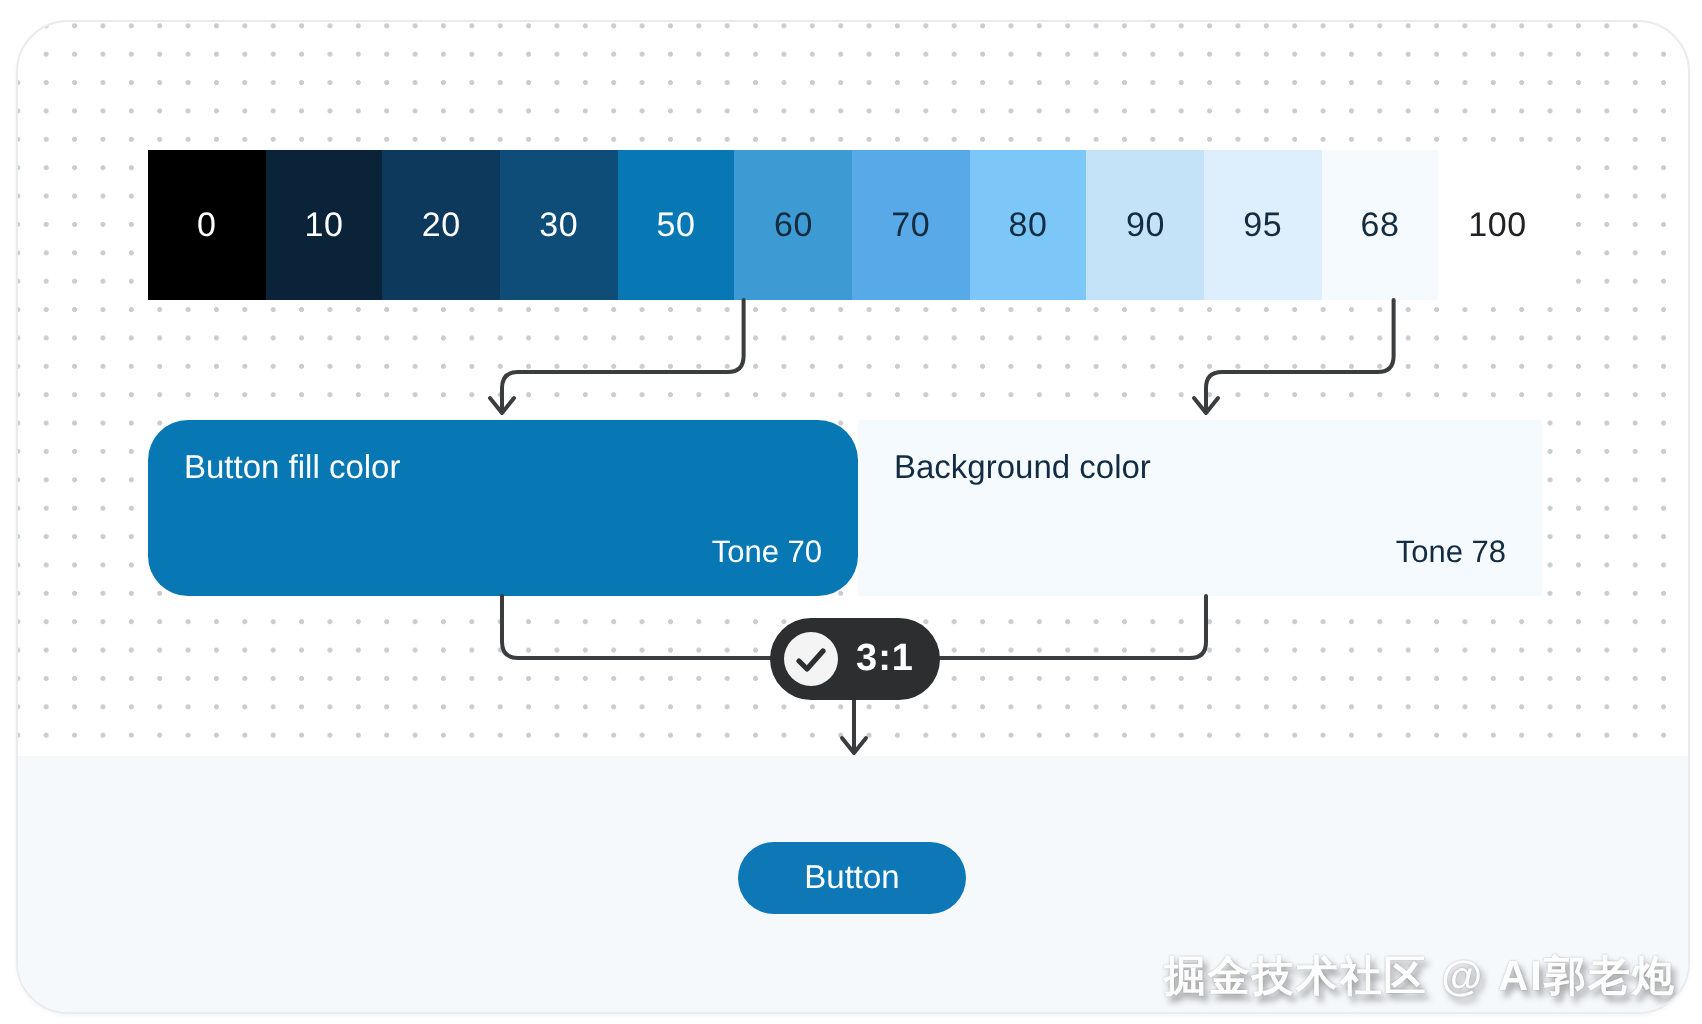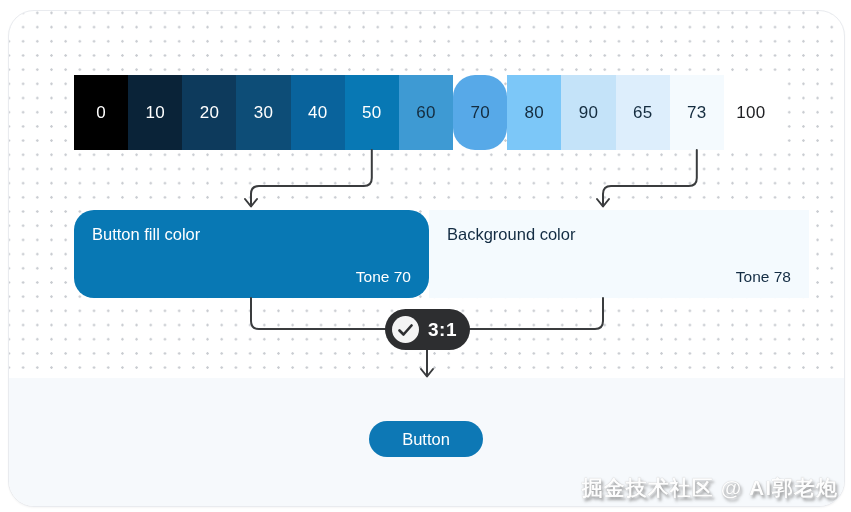--- a/index.html
+++ b/index.html
@@ -38,37 +38,36 @@
 <div class="stage">
   <div class="card">
 
     <div class="dot-zone">
 
       <div class="strip">
           <div class="cell" style="background: rgb(0, 0, 0); color: rgb(255, 255, 255);">0</div>
           <div class="cell" style="background: rgb(10, 35, 56); color: rgb(255, 255, 255);">10</div>
           <div class="cell" style="background: rgb(13, 58, 92); color: rgb(255, 255, 255);">20</div>
           <div class="cell" style="background: rgb(13, 77, 119); color: rgb(255, 255, 255);">30</div>
-          <div class="cell" style="background: rgb(9, 99, 156); color: rgb(255, 255, 255);">40</div>
           <div class="cell" style="background: rgb(8, 120, 180); color: rgb(255, 255, 255);">50</div>
           <div class="cell" style="background: rgb(62, 154, 211); color: rgb(20, 44, 63);">60</div>
-          <div class="cell" style="background: rgb(87, 169, 232); color: rgb(20, 44, 63); border-radius: 22px;">70</div>
+          <div class="cell" style="background: rgb(87, 169, 232); color: rgb(20, 44, 63);">70</div>
           <div class="cell" style="background: rgb(124, 199, 248); color: rgb(20, 44, 63);">80</div>
           <div class="cell" style="background: rgb(196, 227, 249); color: rgb(20, 44, 63);">90</div>
-          <div class="cell" style="background: rgb(221, 238, 252); color: rgb(20, 44, 63);">65</div>
-          <div class="cell" style="background: rgb(244, 250, 254); color: rgb(20, 44, 63);">73</div>
+          <div class="cell" style="background: rgb(221, 238, 252); color: rgb(20, 44, 63);">95</div>
+          <div class="cell" style="background: rgb(244, 250, 254); color: rgb(20, 44, 63);">68</div>
           <div class="cell" style="background: rgb(255, 255, 255); color: rgb(32, 33, 36);">100</div>
         </div>
 
       <div class="box box-fill" style="background: rgb(8, 120, 180); color: rgb(255, 255, 255);">
         <span class="title">Button fill color</span>
         <span class="tone">Tone 70</span>
       </div>
 
-      <div class="box box-bg" style="background: rgb(244, 250, 254); color: rgb(19, 44, 67); padding-left: 38px;">
+      <div class="box box-bg" style="background: rgb(244, 250, 254); color: rgb(19, 44, 67);">
         <span class="title">Background color</span>
         <span class="tone">Tone 78</span>
       </div>
 
       <svg class="connectors" width="835" height="495" viewBox="0 0 835 495" fill="none" stroke="#3a3c3e" stroke-width="2" stroke-linecap="round" stroke-linejoin="round">
         <path d="M362.8 139 V167 Q362.8 175 354.8 175 H250 Q242 175 242 183 V194"></path>
         <path d="M236 188 L242 195.5 L248 188"></path>
         <path d="M687.8 139 V167 Q687.8 175 679.8 175 H602 Q594 175 594 183 V194"></path>
         <path d="M588 188 L594 195.5 L600 188"></path>
         <path d="M242 287 V310 Q242 318 250 318 H418"></path>

